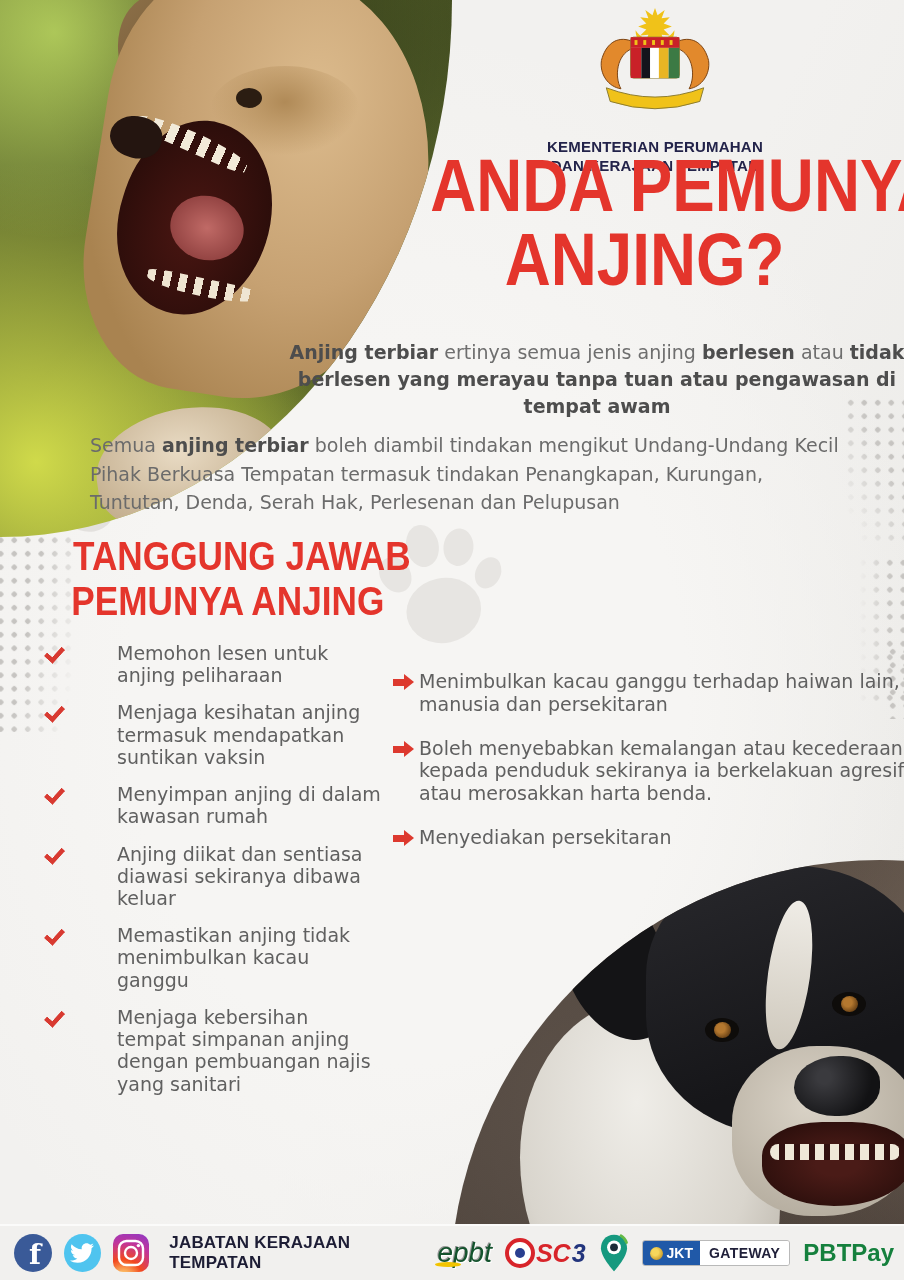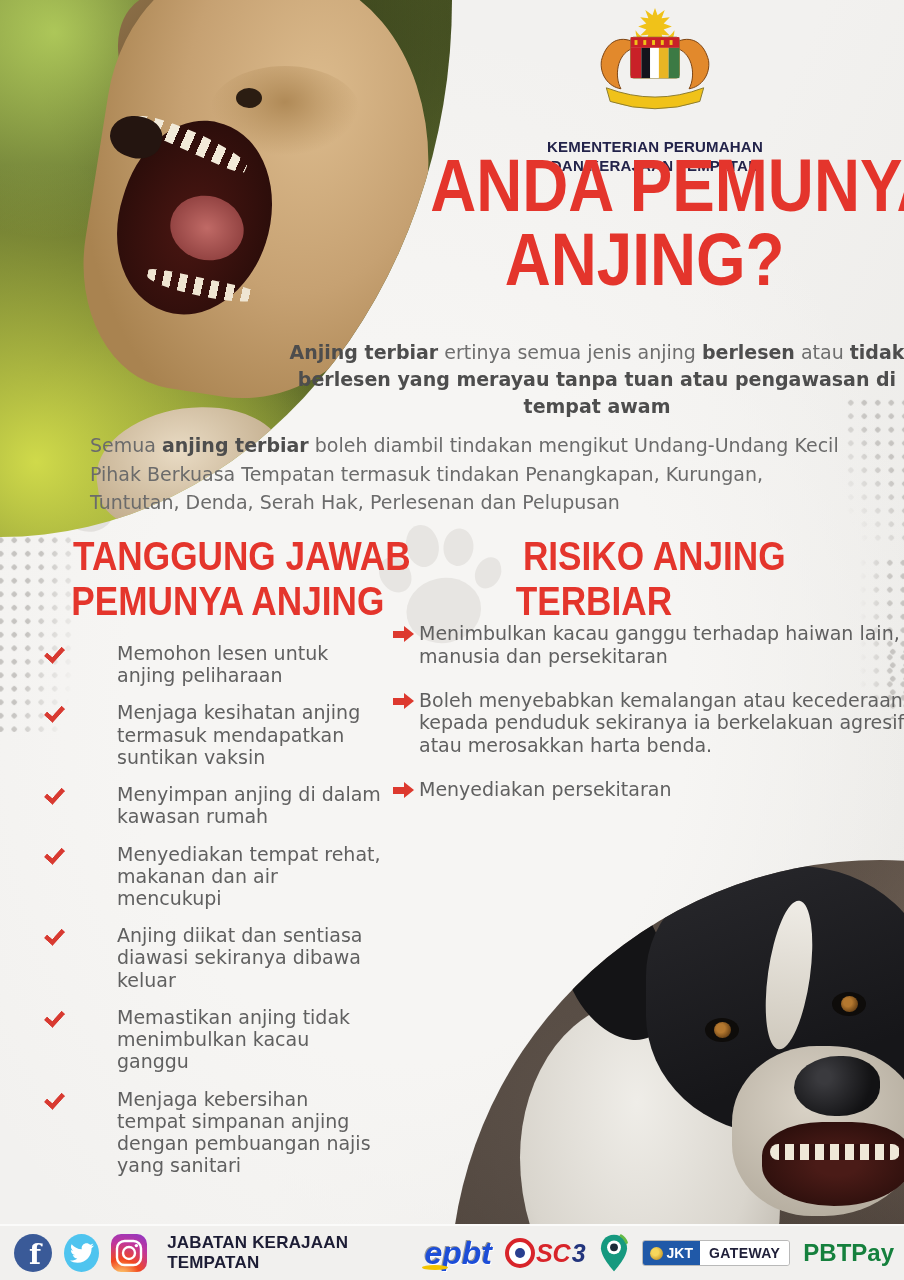--- a/index.html
+++ b/index.html
@@ -72,36 +72,36 @@
   .title span{display:inline-block;transform:scaleX(.85);white-space:nowrap;}
 
   
   .p1{position:absolute;left:267px;top:320px;width:660px;z-index:3;text-align:center;
     font-size:19px;line-height:1.43;color:#6e6e6e;}
   .p2{position:absolute;left:90px;top:412px;width:760px;z-index:3;text-align:left;
     font-size:19px;line-height:1.5;color:#6b6b6b;}
   .b{font-weight:bold;color:#4d4d4d;}
 
   
-  .heading{position:absolute;z-index:3;color:#e4352c;
+  .heading{position:absolute;z-index:3;text-align:center;color:#e4352c;
     font-family:"Liberation Sans",sans-serif;font-weight:800;font-size:40px;line-height:1.12;}
   .heading span{display:inline-block;transform:scaleX(.88);white-space:nowrap;}
   .heading-left{left:50px;top:534px;width:340px;}
   .heading-right{left:505px;top:534px;width:330px;}
 
   
   .resp-list{position:absolute;left:42px;top:642px;width:340px;z-index:3;}
   .r-item{display:flex;align-items:flex-start;margin-bottom:15px;gap:42px;}
   .r-text{font-size:19px;line-height:1.17;color:#606060;max-width:318px;}
   .check{flex:0 0 24px;width:24px;height:24px;position:relative;margin-right:9px;margin-top:1px;}
   .check::after{content:'';position:absolute;left:3px;top:4px;width:14px;height:7px;
     border-left:5px solid #d83a31;border-bottom:5px solid #d83a31;border-radius:1px;
     transform:rotate(-48deg);}
 
-  .risk-list{position:absolute;left:393px;top:622px;width:512px;z-index:3;}
+  .risk-list{position:absolute;left:393px;top:670px;width:512px;z-index:3;}
   .k-item{display:flex;align-items:flex-start;margin-bottom:21px;}
   .k-text{font-size:19px;line-height:1.2;color:#606060;}
   .k-item:nth-child(3) .k-text{max-width:330px;}
   .k-item:nth-child(4) .k-text{max-width:175px;}
   .arrow{flex:0 0 22px;width:22px;height:22px;position:relative;margin-right:4px;margin-top:1px;}
   .arrow::before{content:'';position:absolute;left:0;top:8px;width:11px;height:7px;background:#dd392e;}
   .arrow::after{content:'';position:absolute;left:11px;top:3px;width:0;height:0;
     border-left:10px solid #dd392e;border-top:8px solid rgba(0,0,0,0);border-bottom:8px solid rgba(0,0,0,0);}
 
   
@@ -141,22 +141,22 @@
     padding:0 10px 0 14px;box-sizing:border-box;}
   .f-left{display:flex;align-items:center;gap:12px;}
   .social{width:38px;height:38px;border-radius:50%;display:flex;align-items:center;justify-content:center;}
   .fb{background:#3a5a98;}
   .tw{background:#4fc4ef;}
   .ig{border-radius:10px;
     background:radial-gradient(circle at 28% 118%, #fed373 8%, #f2491f 38%, #c1359b 70%, #8a39c9 100%);}
   .dept{margin-left:8px;font-family:"Liberation Sans",sans-serif;font-size:17px;font-weight:800;
     color:#1d1d35;letter-spacing:.2px;}
   .f-right{display:flex;align-items:center;gap:13px;}
-  .epbt{font-family:"Liberation Sans",sans-serif;font-style:italic;font-weight:700;font-size:32px;
-    color:#1d4ed8;text-shadow:1px 1px 0 #ffffff,-1px -1px 0 #969696;position:relative;}
+  .epbt{font-family:"Liberation Sans",sans-serif;font-style:italic;font-weight:400;font-size:28px;
+    color:#14532d;text-shadow:1px 1px 0 #ffffff,-1px -1px 0 #969696;position:relative;}
   .epbt::after{content:'';position:absolute;left:-2px;bottom:2px;width:26px;height:5px;
     border-radius:50%;background:#f2c400;}
   .osc{display:flex;align-items:center;gap:1px;font-family:"Liberation Sans",sans-serif;
     font-weight:800;font-style:italic;font-size:25px;}
   .osc-o{width:22px;height:22px;border-radius:50%;background:#ffffff;border:4px solid #d8242a;
     box-sizing:content-box;position:relative;}
   .osc-o::after{content:'';position:absolute;left:6px;top:6px;width:10px;height:10px;
     border-radius:50%;background:#2a3f8f;}
   .osc-sc{color:#d8242a;}
   .osc-3{color:#23357d;}
@@ -241,41 +241,33 @@
   </div>
 
   <p class="p1"><span class="b">Anjing terbiar</span><span> ertinya semua jenis anjing </span><span class="b">berlesen</span><span> atau </span><span class="b">tidak berlesen yang merayau tanpa tuan atau pengawasan di tempat awam</span></p>
 
   <p class="p2"><span>Semua </span><span class="b">anjing terbiar</span><span> boleh diambil tindakan mengikut Undang-Undang Kecil Pihak Berkuasa Tempatan termasuk tindakan Penangkapan, Kurungan, Tuntutan, Denda, Serah Hak, Perlesenan dan Pelupusan</span></p>
 
   <div class="heading heading-left">
     <span>TANGGUNG JAWAB</span><br>
     <span>PEMUNYA ANJING</span>
   </div>
-  <div class="heading heading-right">
-    <span>RISIKO ANJING</span><br>
-    <span>TERBIAR</span>
-  </div>
 
   <div class="resp-list">
     <div class="r-item">
         <span class="check"></span>
         <span class="r-text">Memohon lesen untuk anjing peliharaan</span>
       </div>
     <div class="r-item">
         <span class="check"></span>
         <span class="r-text">Menjaga kesihatan anjing termasuk mendapatkan suntikan vaksin</span>
       </div>
     <div class="r-item">
         <span class="check"></span>
         <span class="r-text">Menyimpan anjing di dalam kawasan rumah</span>
-      </div>
-    <div class="r-item">
-        <span class="check"></span>
-        <span class="r-text">Menyediakan tempat rehat, makanan dan air mencukupi</span>
       </div>
     <div class="r-item">
         <span class="check"></span>
         <span class="r-text">Anjing diikat dan sentiasa diawasi sekiranya dibawa keluar</span>
       </div>
     <div class="r-item">
         <span class="check"></span>
         <span class="r-text">Memastikan anjing tidak menimbulkan kacau ganggu</span>
       </div>
     <div class="r-item">

